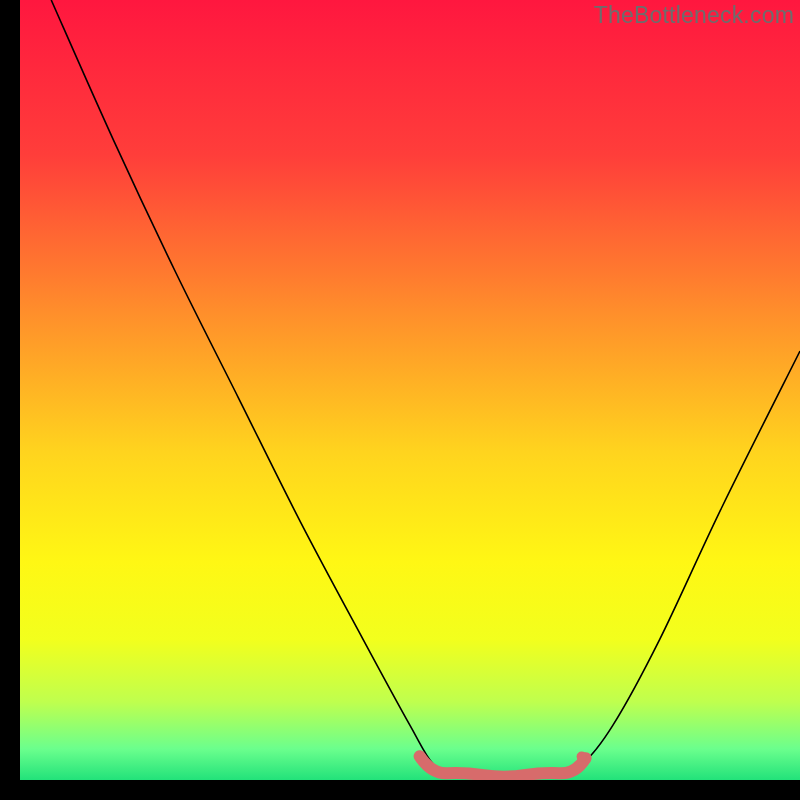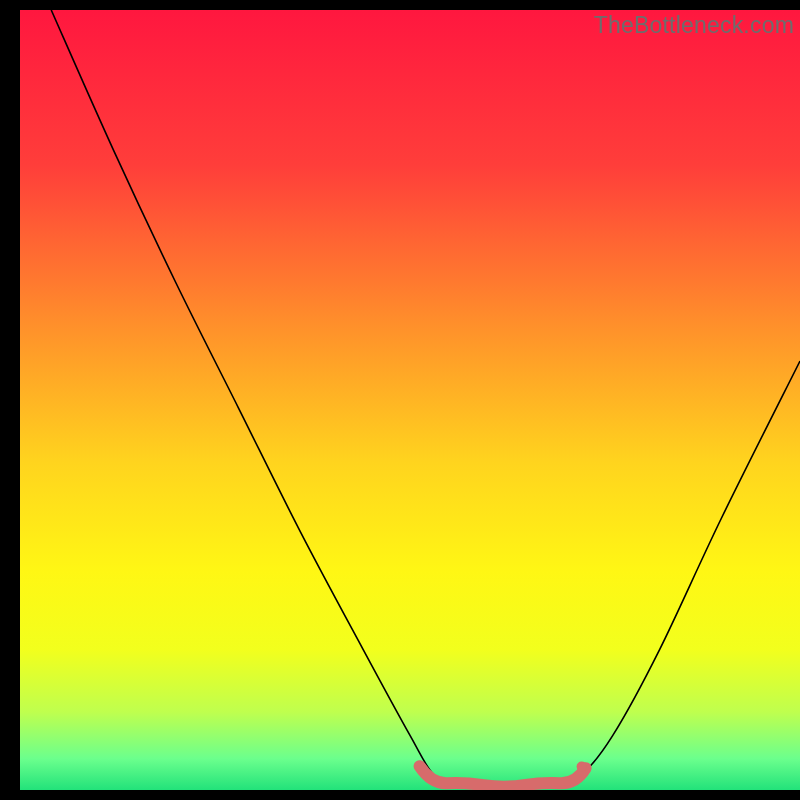--- a/index.html
+++ b/index.html
@@ -10,21 +10,20 @@
     background: #000;
     overflow: hidden;
   }
   .frame {
     position: absolute;
     left: 20px;
     top: 0;
     width: 780px;
     height: 780px;
     background: #000;
-    margin-top: 10px;
   }
   .plot-area {
     position: absolute;
     left: 0;
     top: 0;
     width: 780px;
     height: 780px;
   }
   .watermark {
     position: absolute;

